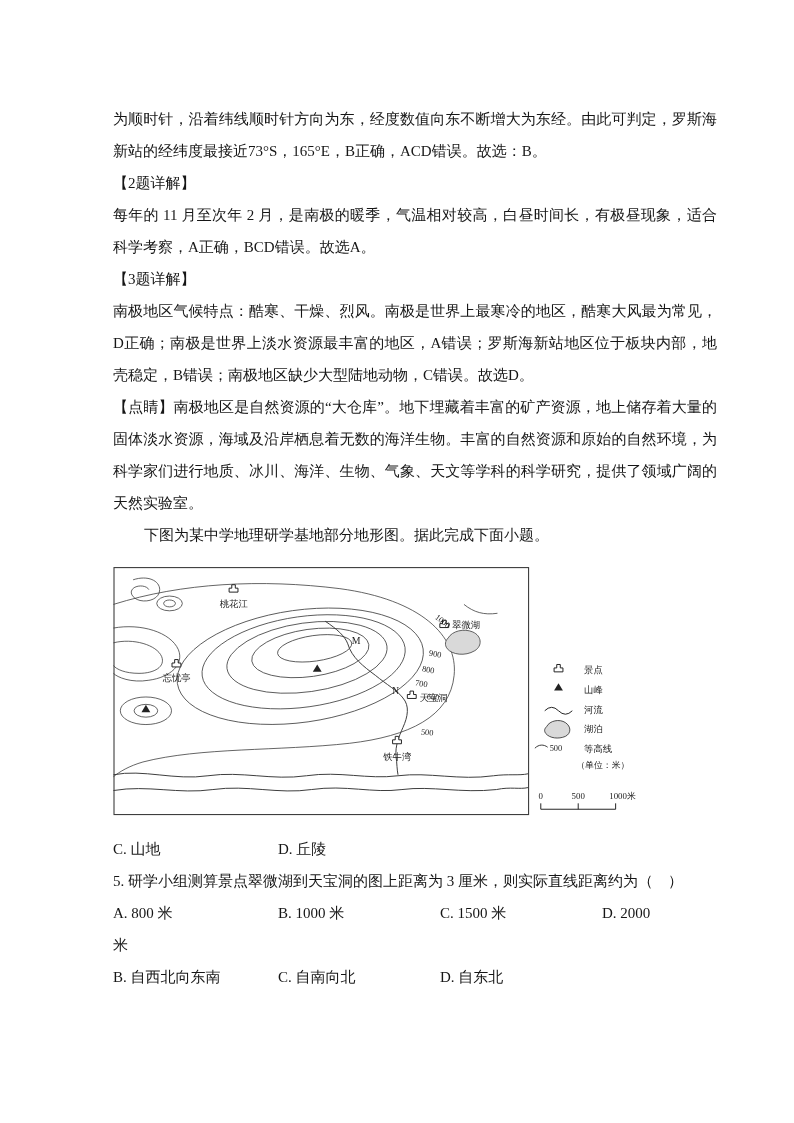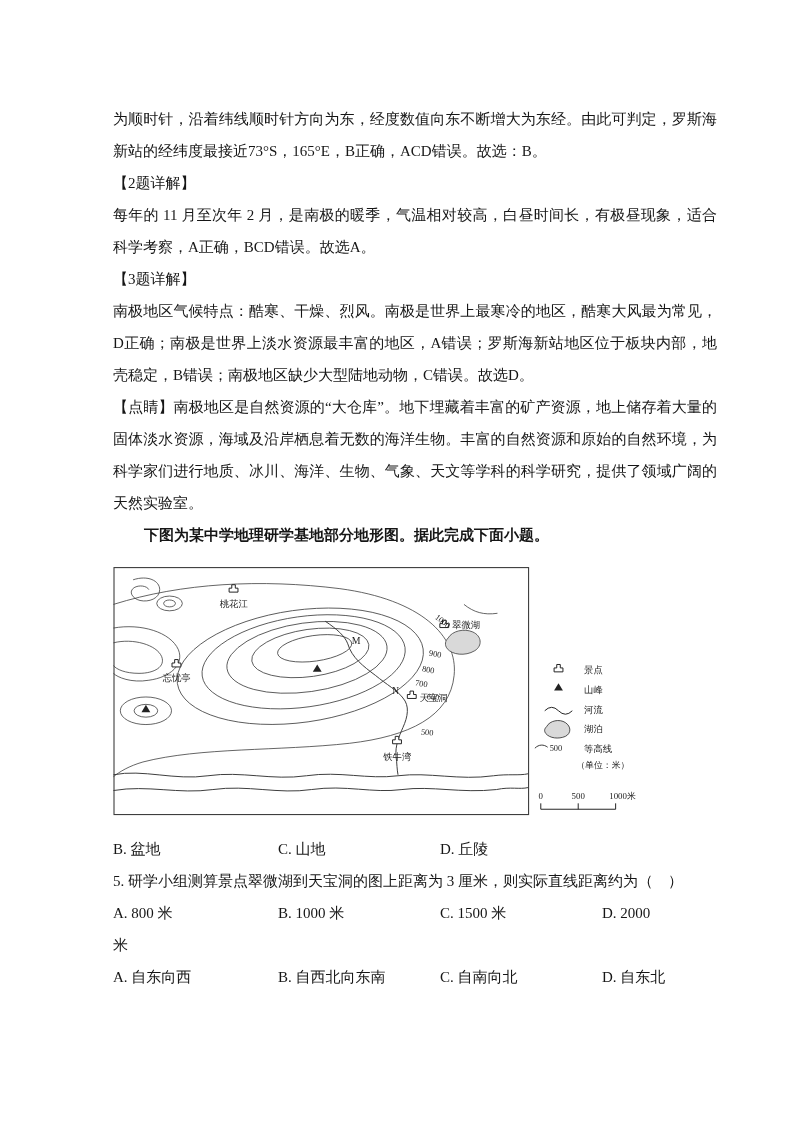--- a/index.html
+++ b/index.html
@@ -11,21 +11,21 @@
     position: relative;
     overflow: hidden;
   }
   .page { padding: 103px 77px 0 113px; }
   .line {
     font-size: 15px;
     line-height: 32px;
     text-align: justify;
     text-justify: inter-ideograph;
   }
-  .indent { text-indent: 31px; font-weight: bold; }
+  .indent { text-indent: 31px; }
   .map-figure { margin: 16px 0 8px 0; }
   .map-figure svg { display: block; }
   .opts {
     display: grid;
     grid-template-columns: 165px 162px 162px 1fr;
     font-size: 15px;
     line-height: 32px;
   }
   svg text { font-family: "Liberation Serif", "DejaVu Serif", serif; fill: #1c1c1c; }
 </style>
@@ -127,39 +127,37 @@
         <text x="434" y="236" font-size="9" text-anchor="middle">0</text>
         <text x="472" y="236" font-size="9" text-anchor="middle">500</text>
         <text x="517" y="236" font-size="9" text-anchor="middle">1000米</text>
         <path d="M434,240 v6 M472,240 v6 M510,240 v6 M434,246 h76" stroke="#222" fill="none" stroke-width="1"></path>
       </g>
     </svg>
   </figure>
 
   <div>
     <div class="opts">
-      <span>B. 盆地</span>
       <span>C. 山地</span>
       <span>D. 丘陵</span>
     </div>
   </div>
 
   <div>
     <p class="line">5. 研学小组测算景点翠微湖到天宝洞的图上距离为 3 厘米，则实际直线距离约为（　）</p>
     <div class="opts">
       <span>A. 800 米</span>
       <span>B. 1000 米</span>
       <span>C. 1500 米</span>
       <span>D. 2000</span>
     </div>
     <p class="line">米</p>
   </div>
 
   <div>
     <div class="opts">
-      <span>A. 自东向西</span>
       <span>B. 自西北向东南</span>
       <span>C. 自南向北</span>
       <span>D. 自东北</span>
     </div>
   </div>
 
 </div>
 
 </body></html>

